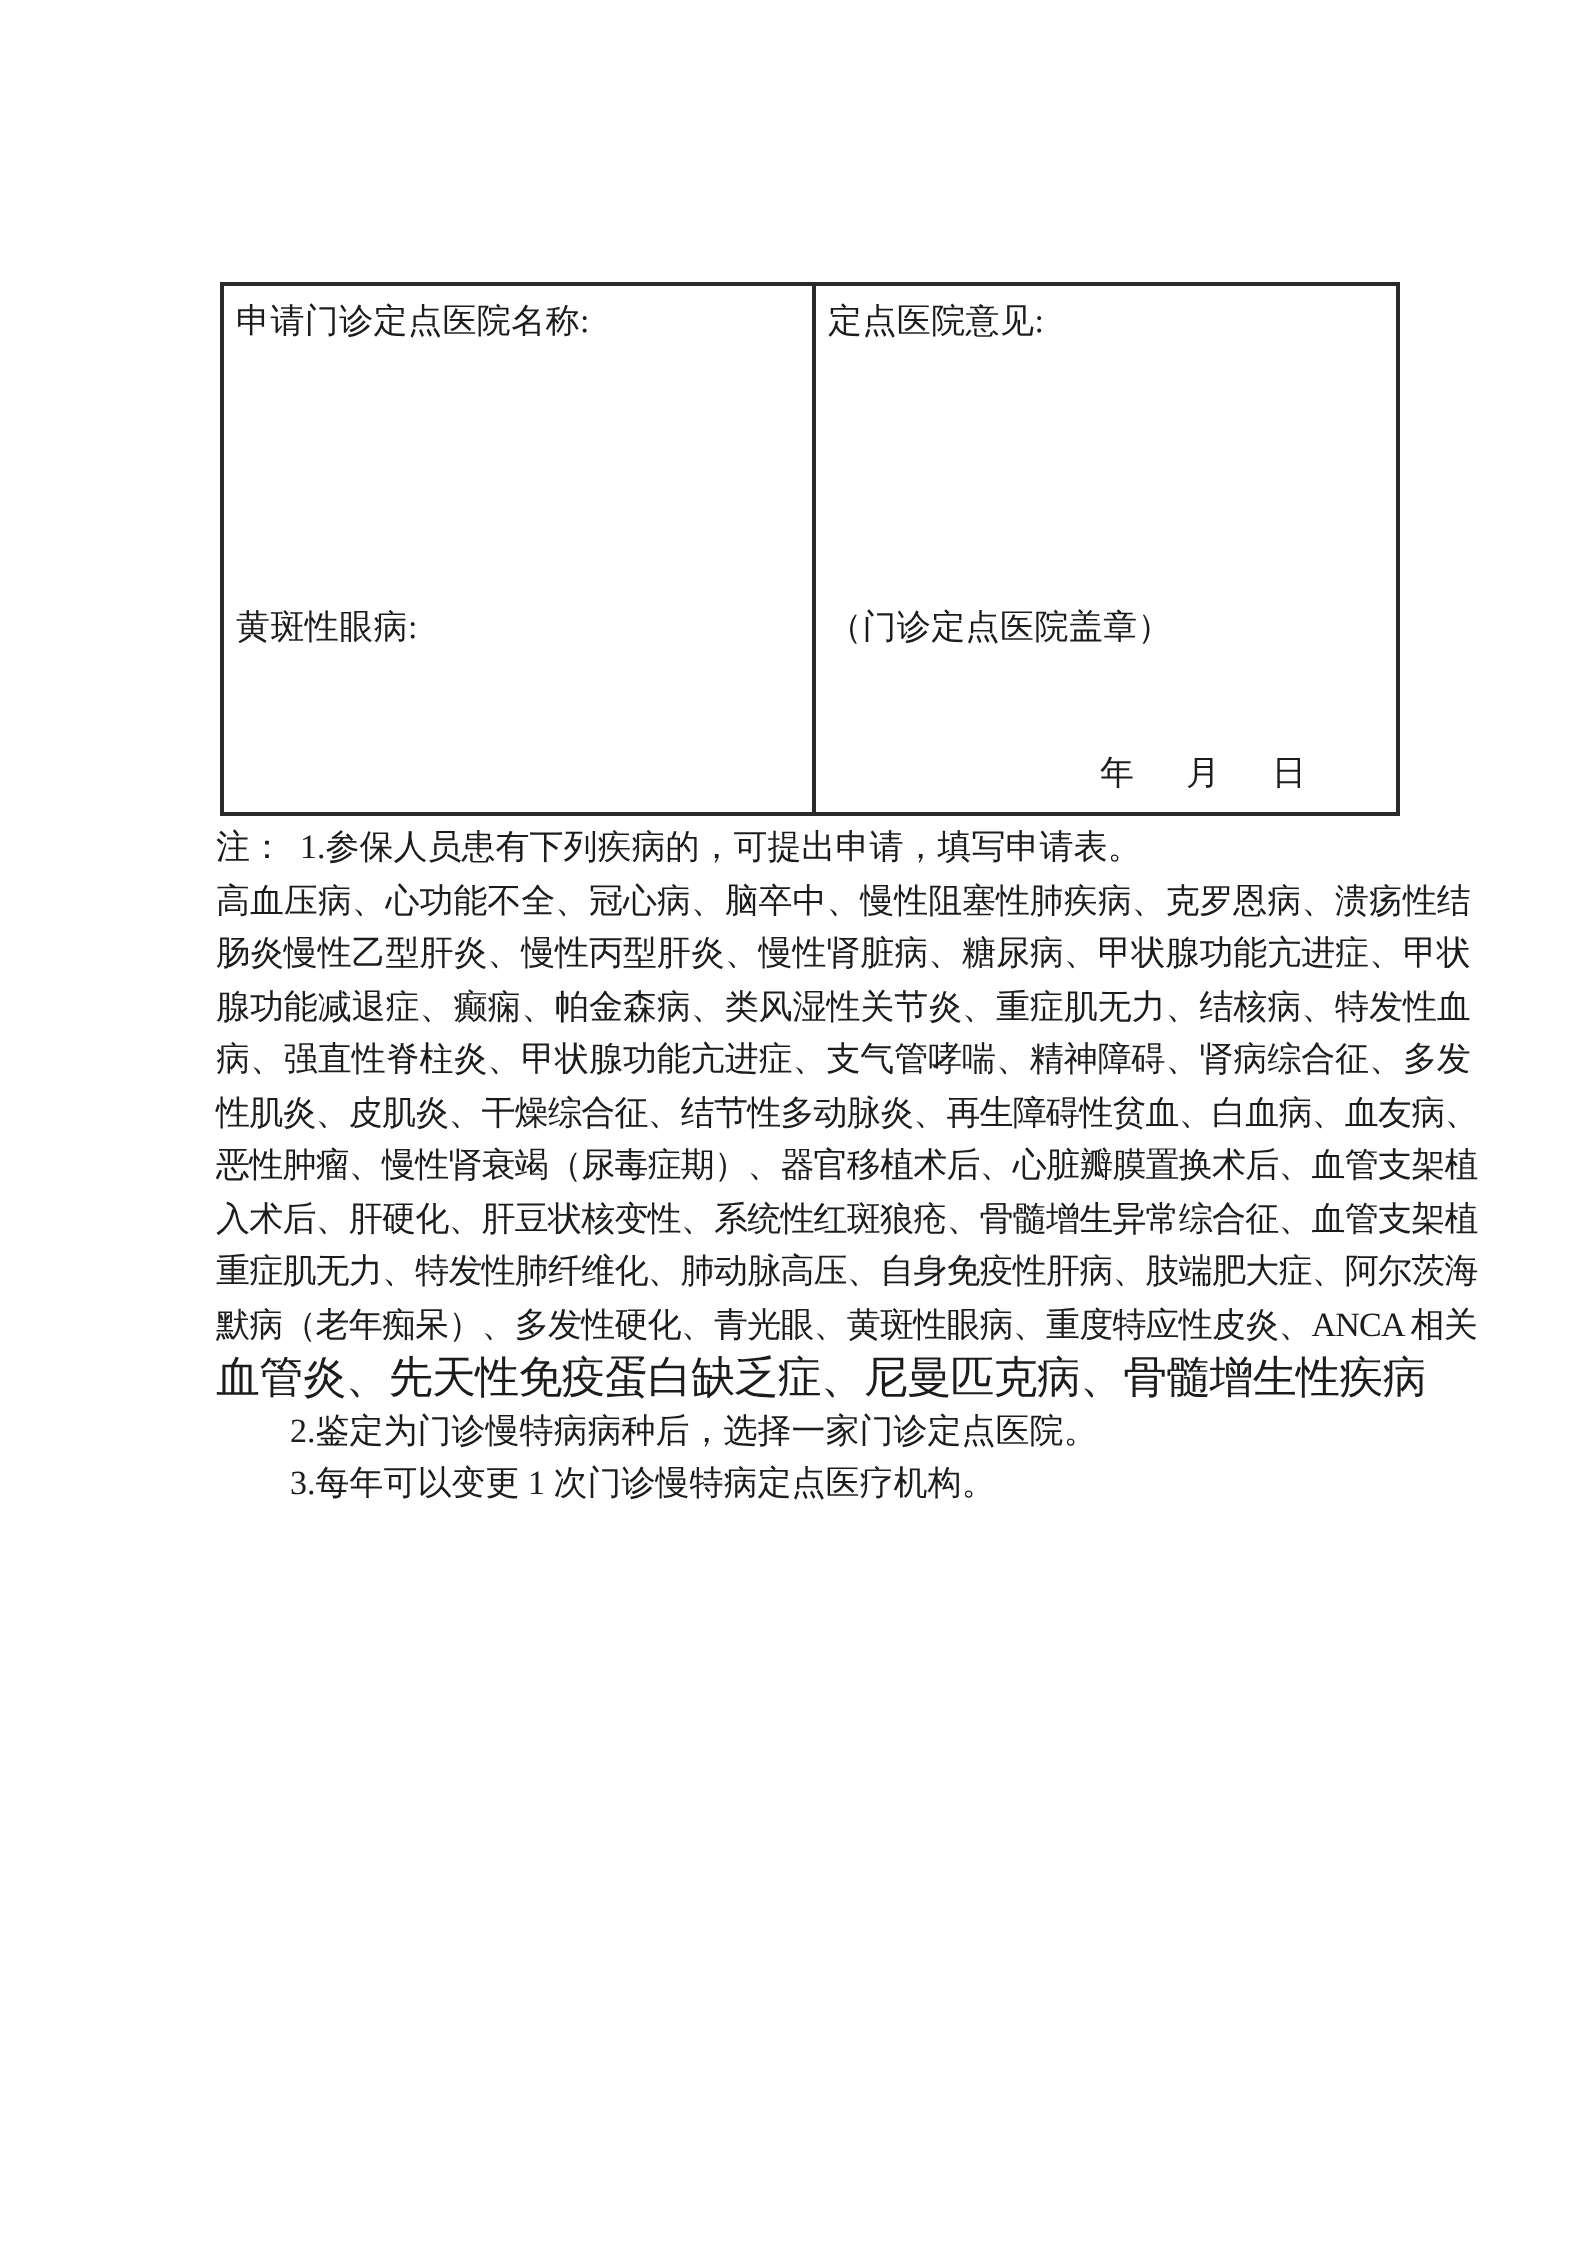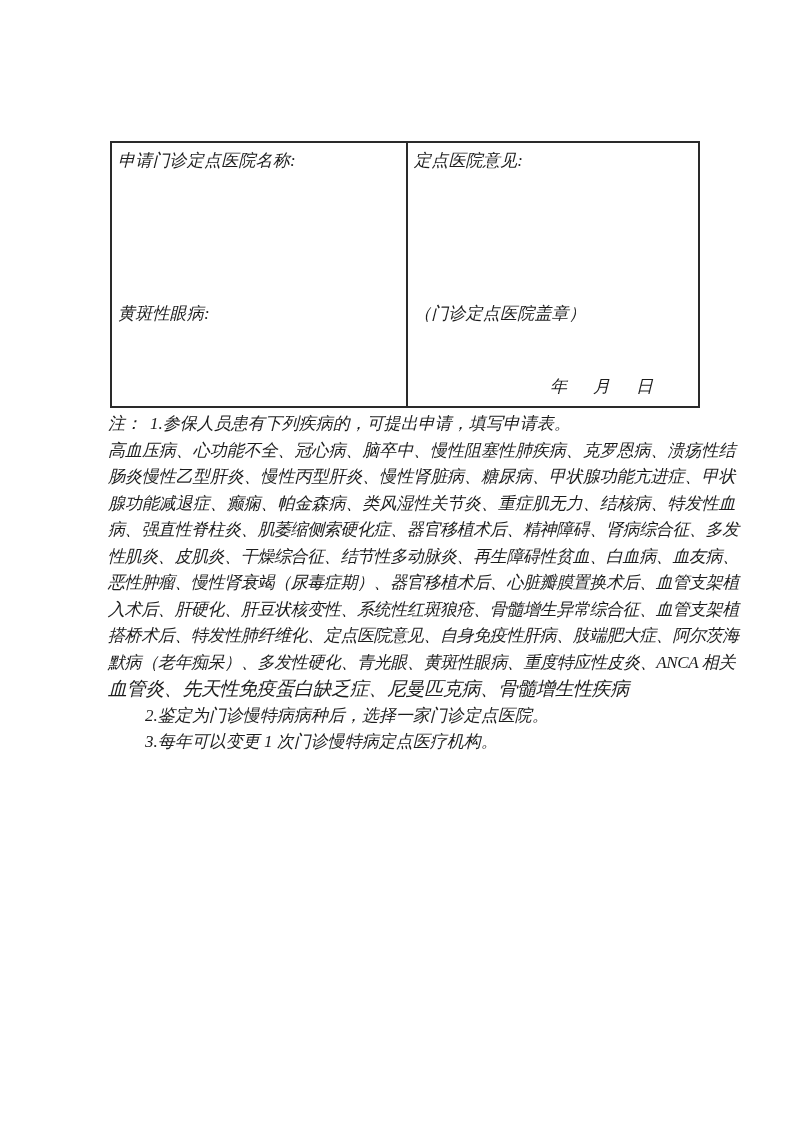--- a/index.html
+++ b/index.html
@@ -11,21 +11,20 @@
   html, body { background: #e8e8e8; }
   .page {
     position: relative;
     width: 793px;
     height: 1122px;
     margin: 0 auto;
     background: var(--page-background);
     color: var(--text-color);
     font-family: "Liberation Serif", "DejaVu Serif", serif;
     overflow: hidden;
-    font-style: italic;
   }
   
   .form-table {
     position: absolute;
     left: 110px;
     top: 141px;
     width: 590px;
     height: 267px;
     border: 2px solid var(--border-color);
     display: flex;
@@ -63,21 +62,21 @@
   .note-head { white-space: nowrap; }
   .note-head .item-text { margin-left: 8px; }
   .jline {
     font-size: 17px;
     letter-spacing: -0.4px;
     text-align: justify;
     text-align-last: justify;
     white-space: nowrap;
   }
   .jline-last {
-    font-size: 19px;
+    font-size: 22px;
     letter-spacing: -0.4px;
     text-align: left;
     white-space: nowrap;
   }
   .note-item { padding-left: 37px; white-space: nowrap; }
 </style>
 </head>
 <body>
 
 <div class="page">
@@ -99,25 +98,25 @@
   </div>
 
   <div class="notes">
     <div class="note-head">
       <span>注：</span><span class="item-text">1.参保人员患有下列疾病的，可提出申请，填写申请表。</span>
     </div>
 
     <div class="jline">高血压病、心功能不全、冠心病、脑卒中、慢性阻塞性肺疾病、克罗恩病、溃疡性结</div>
     <div class="jline">肠炎慢性乙型肝炎、慢性丙型肝炎、慢性肾脏病、糖尿病、甲状腺功能亢进症、甲状</div>
     <div class="jline">腺功能减退症、癫痫、帕金森病、类风湿性关节炎、重症肌无力、结核病、特发性血</div>
-    <div class="jline">病、强直性脊柱炎、肌萎缩侧索硬化症、器官移植术后、精神障碍、肾病综合征、多发</div>
+    <div class="jline">病、强直性脊柱炎、甲状腺功能亢进症、支气管哮喘、精神障碍、肾病综合征、多发</div>
     <div class="jline">性肌炎、皮肌炎、干燥综合征、结节性多动脉炎、再生障碍性贫血、白血病、血友病、</div>
     <div class="jline">恶性肿瘤、慢性肾衰竭（尿毒症期）、器官移植术后、心脏瓣膜置换术后、血管支架植</div>
     <div class="jline">入术后、肝硬化、肝豆状核变性、系统性红斑狼疮、骨髓增生异常综合征、血管支架植</div>
-    <div class="jline">搭桥术后、特发性肺纤维化、定点医院意见、自身免疫性肝病、肢端肥大症、阿尔茨海</div>
+    <div class="jline">重症肌无力、特发性肺纤维化、肺动脉高压、自身免疫性肝病、肢端肥大症、阿尔茨海</div>
     <div class="jline">默病（老年痴呆）、多发性硬化、青光眼、黄斑性眼病、重度特应性皮炎、ANCA 相关</div>
     <div class="jline-last">血管炎、先天性免疫蛋白缺乏症、尼曼匹克病、骨髓增生性疾病</div>
 
     <div class="note-item">2.鉴定为门诊慢特病病种后，选择一家门诊定点医院。</div>
     <div class="note-item">3.每年可以变更 1 次门诊慢特病定点医疗机构。</div>
   </div>
 
 </div>
 
 </body></html>

